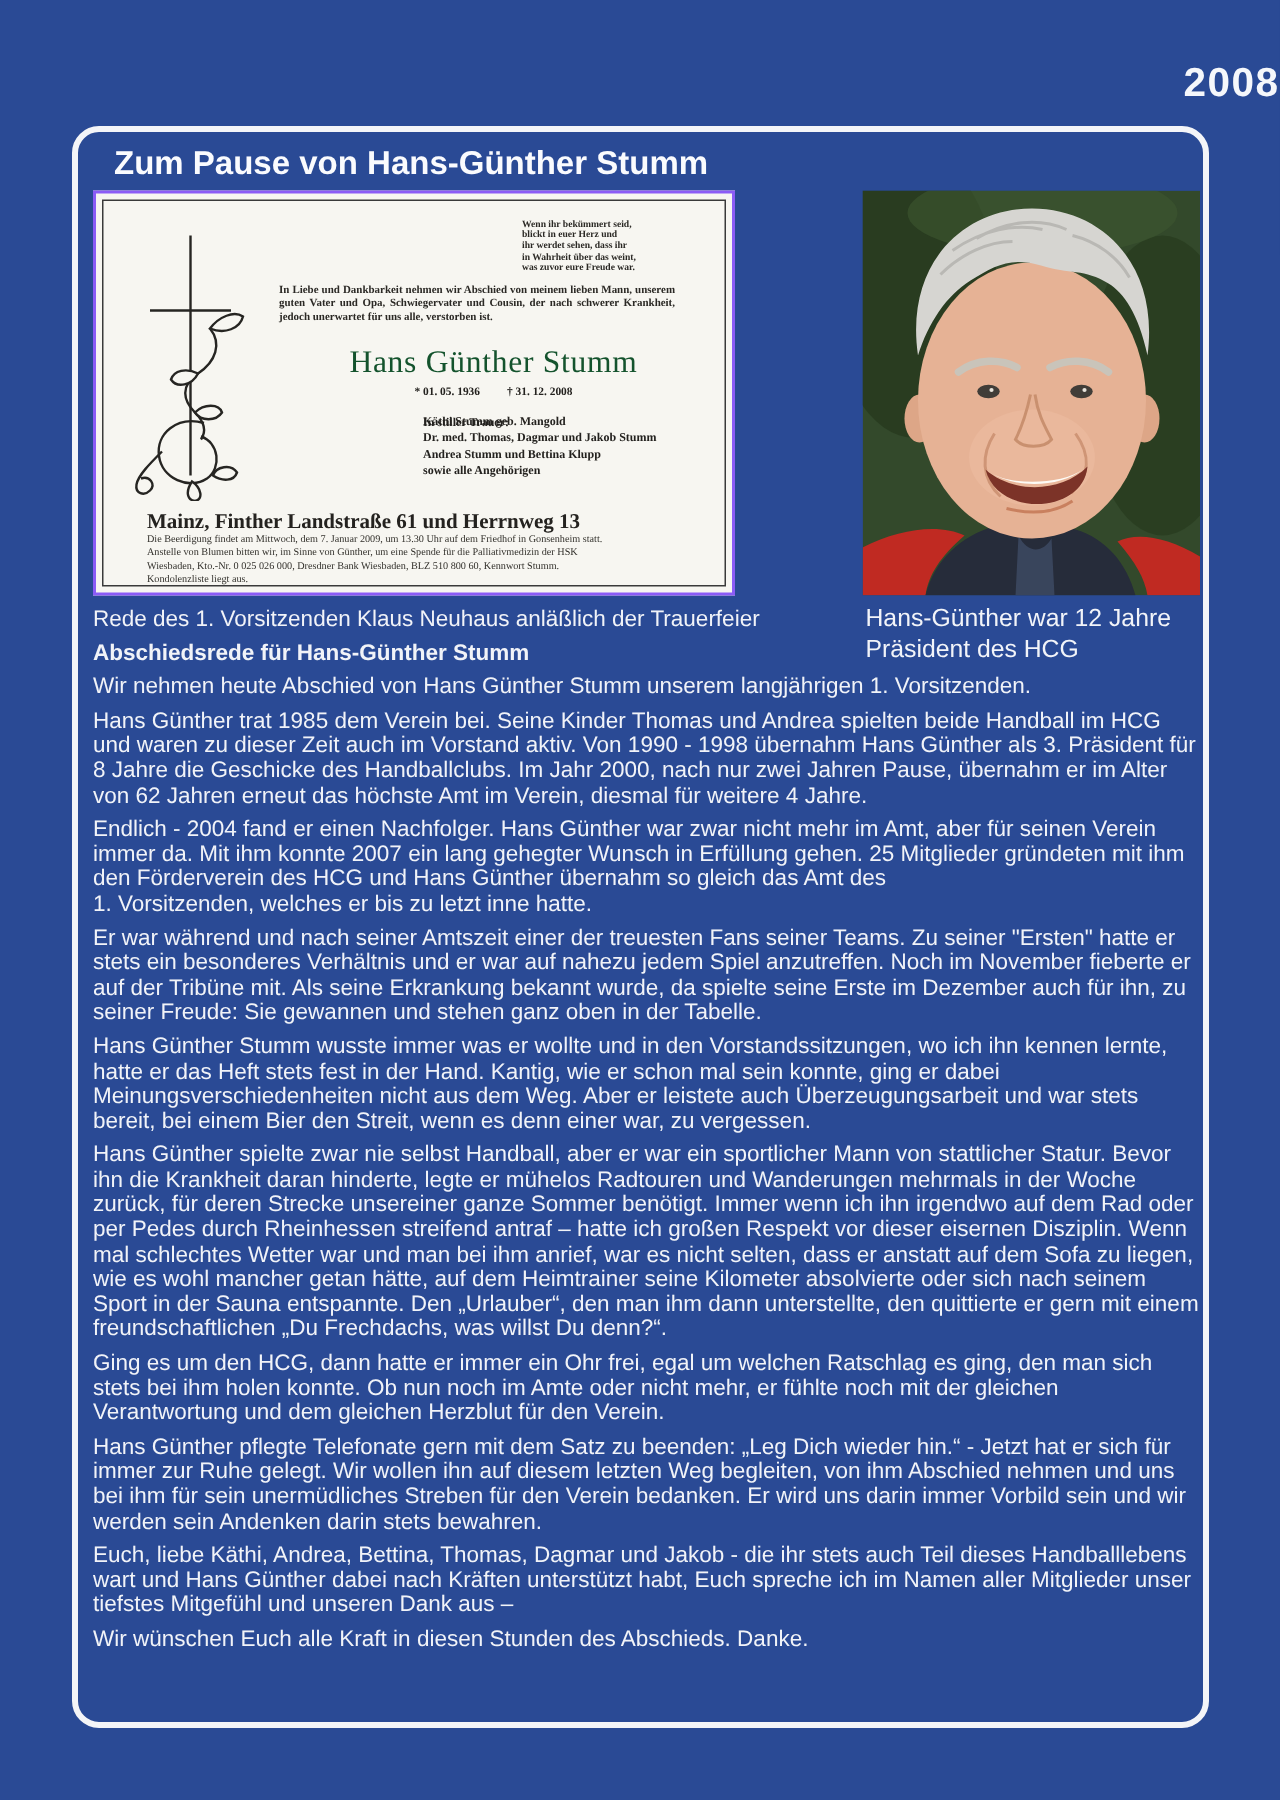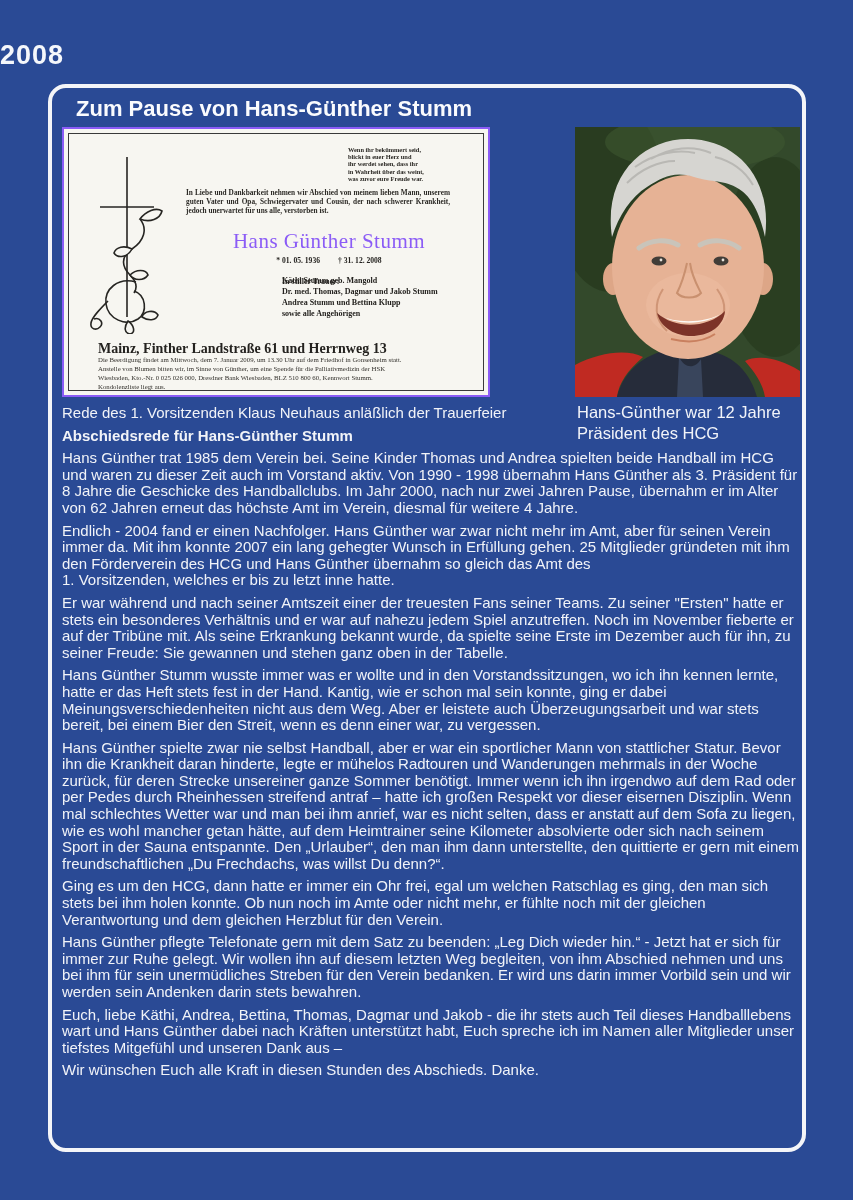--- a/index.html
+++ b/index.html
@@ -1,40 +1,40 @@
 <!DOCTYPE html>
 <html lang="de"><head>
 <meta charset="utf-8">
 <style>
   html,body{margin:0;padding:0;background:#2a4a95;}
   #page{position:relative;width:853px;height:1200px;background:#2a4a95;
         font-family:"Liberation Sans",sans-serif;overflow:hidden;}
   .abs{position:absolute;}
 
   
-  .year-title{top:40px;left:0;width:100%;text-align:left;color:#f5f7fb;
+  .year-title{top:40px;left:0;width:100%;text-align:right;color:#f5f7fb;
               font-size:27px;font-weight:bold;letter-spacing:1px;}
 
   
   .panel{left:48px;top:84px;width:758px;height:1068px;border:4px solid #f4f5f8;
          border-radius:18px;box-sizing:border-box;}
   .panel-title{left:76px;top:96px;color:#fafbfe;font-size:22px;font-weight:bold;}
 
   
   .card{left:62px;top:127px;width:428px;height:270px;background:#f7f6f1;
         border:2px solid #8b5cf6;box-sizing:border-box;
         font-family:"Liberation Serif",serif;color:#24221f;}
   .card-frame{position:absolute;left:4px;top:4px;right:4px;bottom:4px;
               border:1px solid #3a3a3a;}
   .poem{left:284px;top:17px;width:120px;font-size:6.4px;line-height:1.12;
         white-space:pre-line;font-weight:600;color:#2b2925;}
   .notice-intro{left:122px;top:60px;width:264px;font-size:7.3px;line-height:1.22;
         text-align:justify;font-weight:600;color:#2b2925;}
   .deceased-name{left:100px;top:100px;width:330px;text-align:center;
-        font-size:21px;letter-spacing:.5px;color:#8b5cf6;}
+        font-size:21px;letter-spacing:.5px;color:#14532d;}
   .dates{left:100px;top:127px;width:330px;text-align:center;font-size:7.6px;
         font-weight:bold;}
   .dates span{margin:0 9px;}
   .mourning{left:218px;top:149px;font-size:8px;font-weight:bold;line-height:1.1;}
   .mourners{left:218px;top:146px;font-size:8px;font-weight:bold;line-height:1.38;}
   .notice-address{left:34px;top:212px;font-size:14px;font-weight:600;}
   .funeral{left:34px;top:227px;width:378px;font-size:6.8px;line-height:1.32;
         white-space:pre-line;color:#33312c;}
   .cross-wrap{left:20px;top:20px;width:100px;height:185px;}
 
@@ -147,20 +147,21 @@
       <path d="M96,212 C112,216 128,215 140,207" stroke="#c9805f" stroke-width="2" fill="none"></path>
     </svg>
   </div>
 
   <div class="abs photo-caption">Hans-Günther war 12 Jahre
 Präsident des HCG</div>
 
   <div class="abs speech">
     <p>Rede des 1. Vorsitzenden Klaus Neuhaus anläßlich der Trauerfeier</p>
     <p class="bold">Abschiedsrede für Hans-Günther Stumm</p>
+    <p>Wir nehmen heute Abschied von Hans Günther Stumm unserem langjährigen 1. Vorsitzenden.</p>
     <p>Hans Günther trat 1985 dem Verein bei. Seine Kinder Thomas und Andrea spielten beide Handball im HCG und waren zu dieser Zeit auch im Vorstand aktiv. Von 1990 - 1998 übernahm Hans Günther als 3. Präsident für 8 Jahre die Geschicke des Handballclubs. Im Jahr 2000, nach nur zwei Jahren Pause, übernahm er im Alter von 62 Jahren erneut das höchste Amt im Verein, diesmal für weitere 4 Jahre.</p>
     <p>Endlich - 2004 fand er einen Nachfolger. Hans Günther war zwar nicht mehr im Amt, aber für seinen Verein immer da. Mit ihm konnte 2007 ein lang gehegter Wunsch in Erfüllung gehen. 25 Mitglieder gründeten mit ihm den Förderverein des HCG und Hans Günther übernahm so gleich das Amt des
 1. Vorsitzenden, welches er bis zu letzt inne hatte.</p>
     <p>Er war während und nach seiner Amtszeit einer der treuesten Fans seiner Teams. Zu seiner "Ersten" hatte er stets ein besonderes Verhältnis und er war auf nahezu jedem Spiel anzutreffen. Noch im November fieberte er auf der Tribüne mit. Als seine Erkrankung bekannt wurde, da spielte seine Erste im Dezember auch für ihn, zu seiner Freude: Sie gewannen und stehen ganz oben in der Tabelle.</p>
     <p>Hans Günther Stumm wusste immer was er wollte und in den Vorstandssitzungen, wo ich ihn kennen lernte, hatte er das Heft stets fest in der Hand. Kantig, wie er schon mal sein konnte, ging er dabei Meinungsverschiedenheiten nicht aus dem Weg. Aber er leistete auch Überzeugungsarbeit und war stets bereit, bei einem Bier den Streit, wenn es denn einer war, zu vergessen.</p>
     <p>Hans Günther spielte zwar nie selbst Handball, aber er war ein sportlicher Mann von stattlicher Statur. Bevor ihn die Krankheit daran hinderte, legte er mühelos Radtouren und Wanderungen mehrmals in der Woche zurück, für deren Strecke unsereiner ganze Sommer benötigt. Immer wenn ich ihn irgendwo auf dem Rad oder per Pedes durch Rheinhessen streifend antraf – hatte ich großen Respekt vor dieser eisernen Disziplin. Wenn mal schlechtes Wetter war und man bei ihm anrief, war es nicht selten, dass er anstatt auf dem Sofa zu liegen, wie es wohl mancher getan hätte, auf dem Heimtrainer seine Kilometer absolvierte oder sich nach seinem Sport in der Sauna entspannte. Den „Urlauber“, den man ihm dann unterstellte, den quittierte er gern mit einem freundschaftlichen „Du Frechdachs, was willst Du denn?“.</p>
     <p>Ging es um den HCG, dann hatte er immer ein Ohr frei, egal um welchen Ratschlag es ging, den man sich stets bei ihm holen konnte. Ob nun noch im Amte oder nicht mehr, er fühlte noch mit der gleichen Verantwortung und dem gleichen Herzblut für den Verein.</p>
     <p>Hans Günther pflegte Telefonate gern mit dem Satz zu beenden: „Leg Dich wieder hin.“ - Jetzt hat er sich für immer zur Ruhe gelegt. Wir wollen ihn auf diesem letzten Weg begleiten, von ihm Abschied nehmen und uns bei ihm für sein unermüdliches Streben für den Verein bedanken. Er wird uns darin immer Vorbild sein und wir werden sein Andenken darin stets bewahren.</p>
     <p>Euch, liebe Käthi, Andrea, Bettina, Thomas, Dagmar und Jakob -  die ihr stets auch Teil dieses Handballlebens wart und Hans Günther dabei nach Kräften unterstützt habt, Euch spreche ich im Namen aller Mitglieder unser tiefstes Mitgefühl und unseren Dank aus –</p>
     <p>Wir wünschen Euch alle Kraft in diesen Stunden des Abschieds. Danke.</p>

